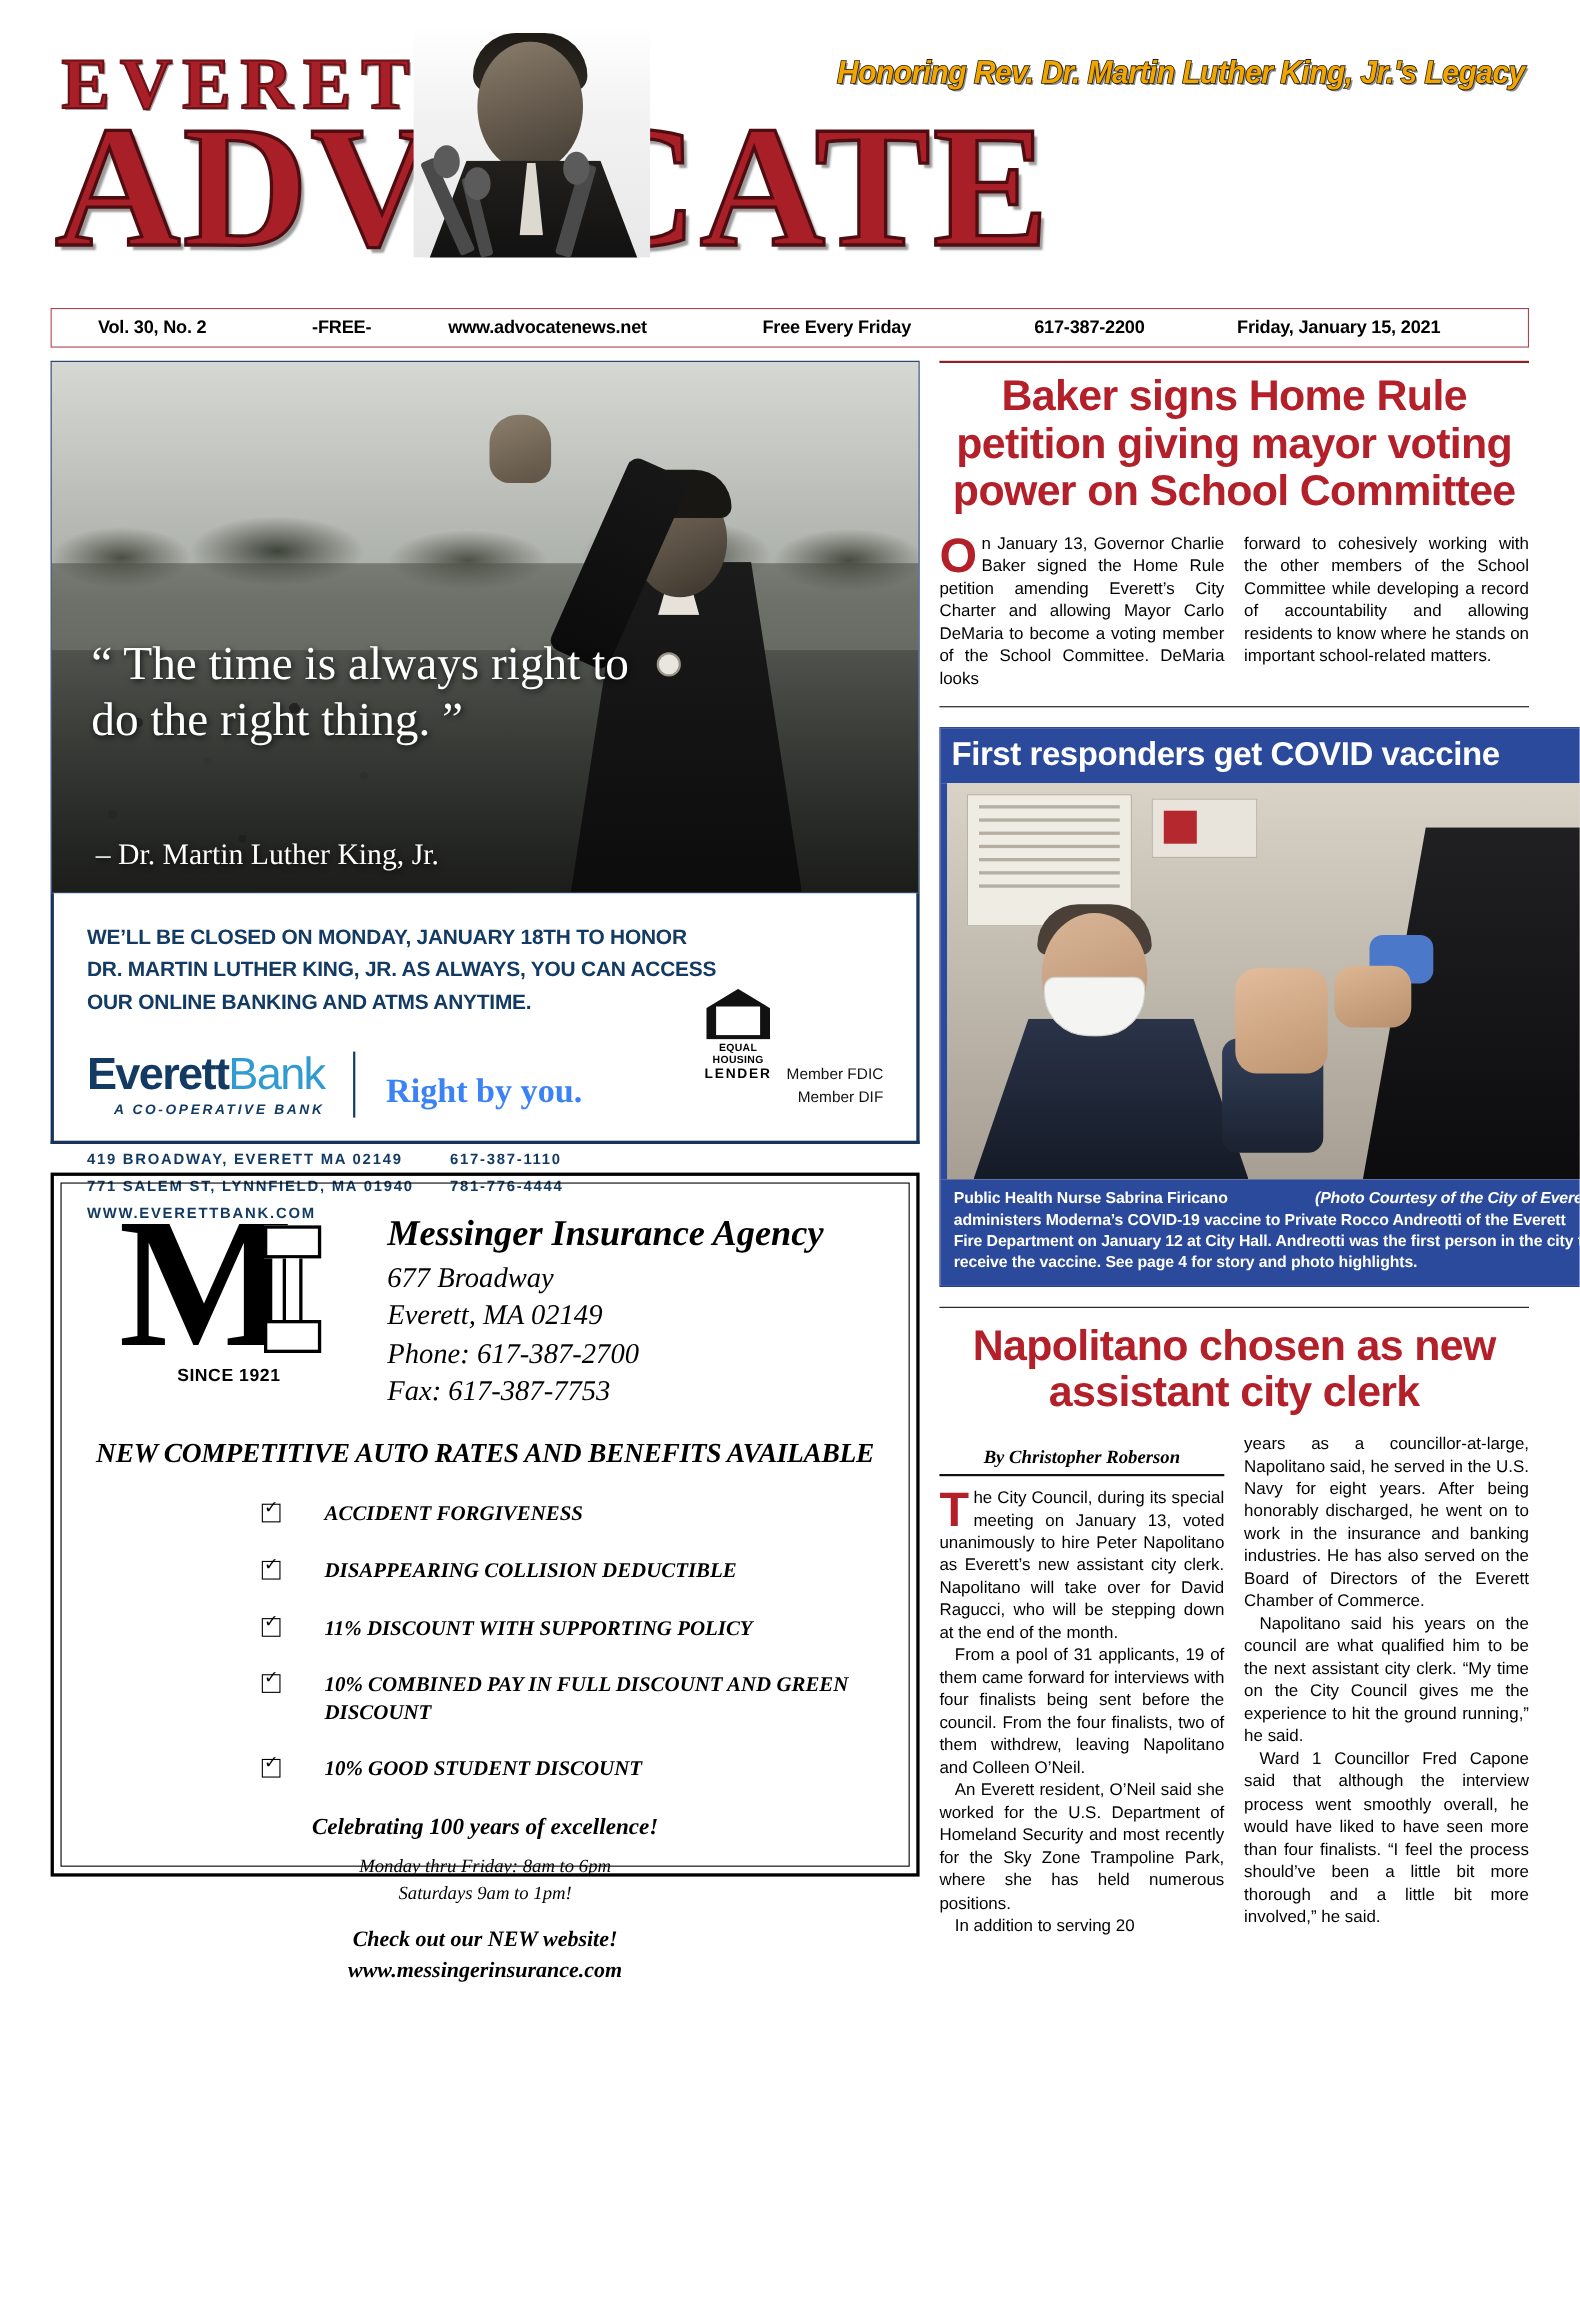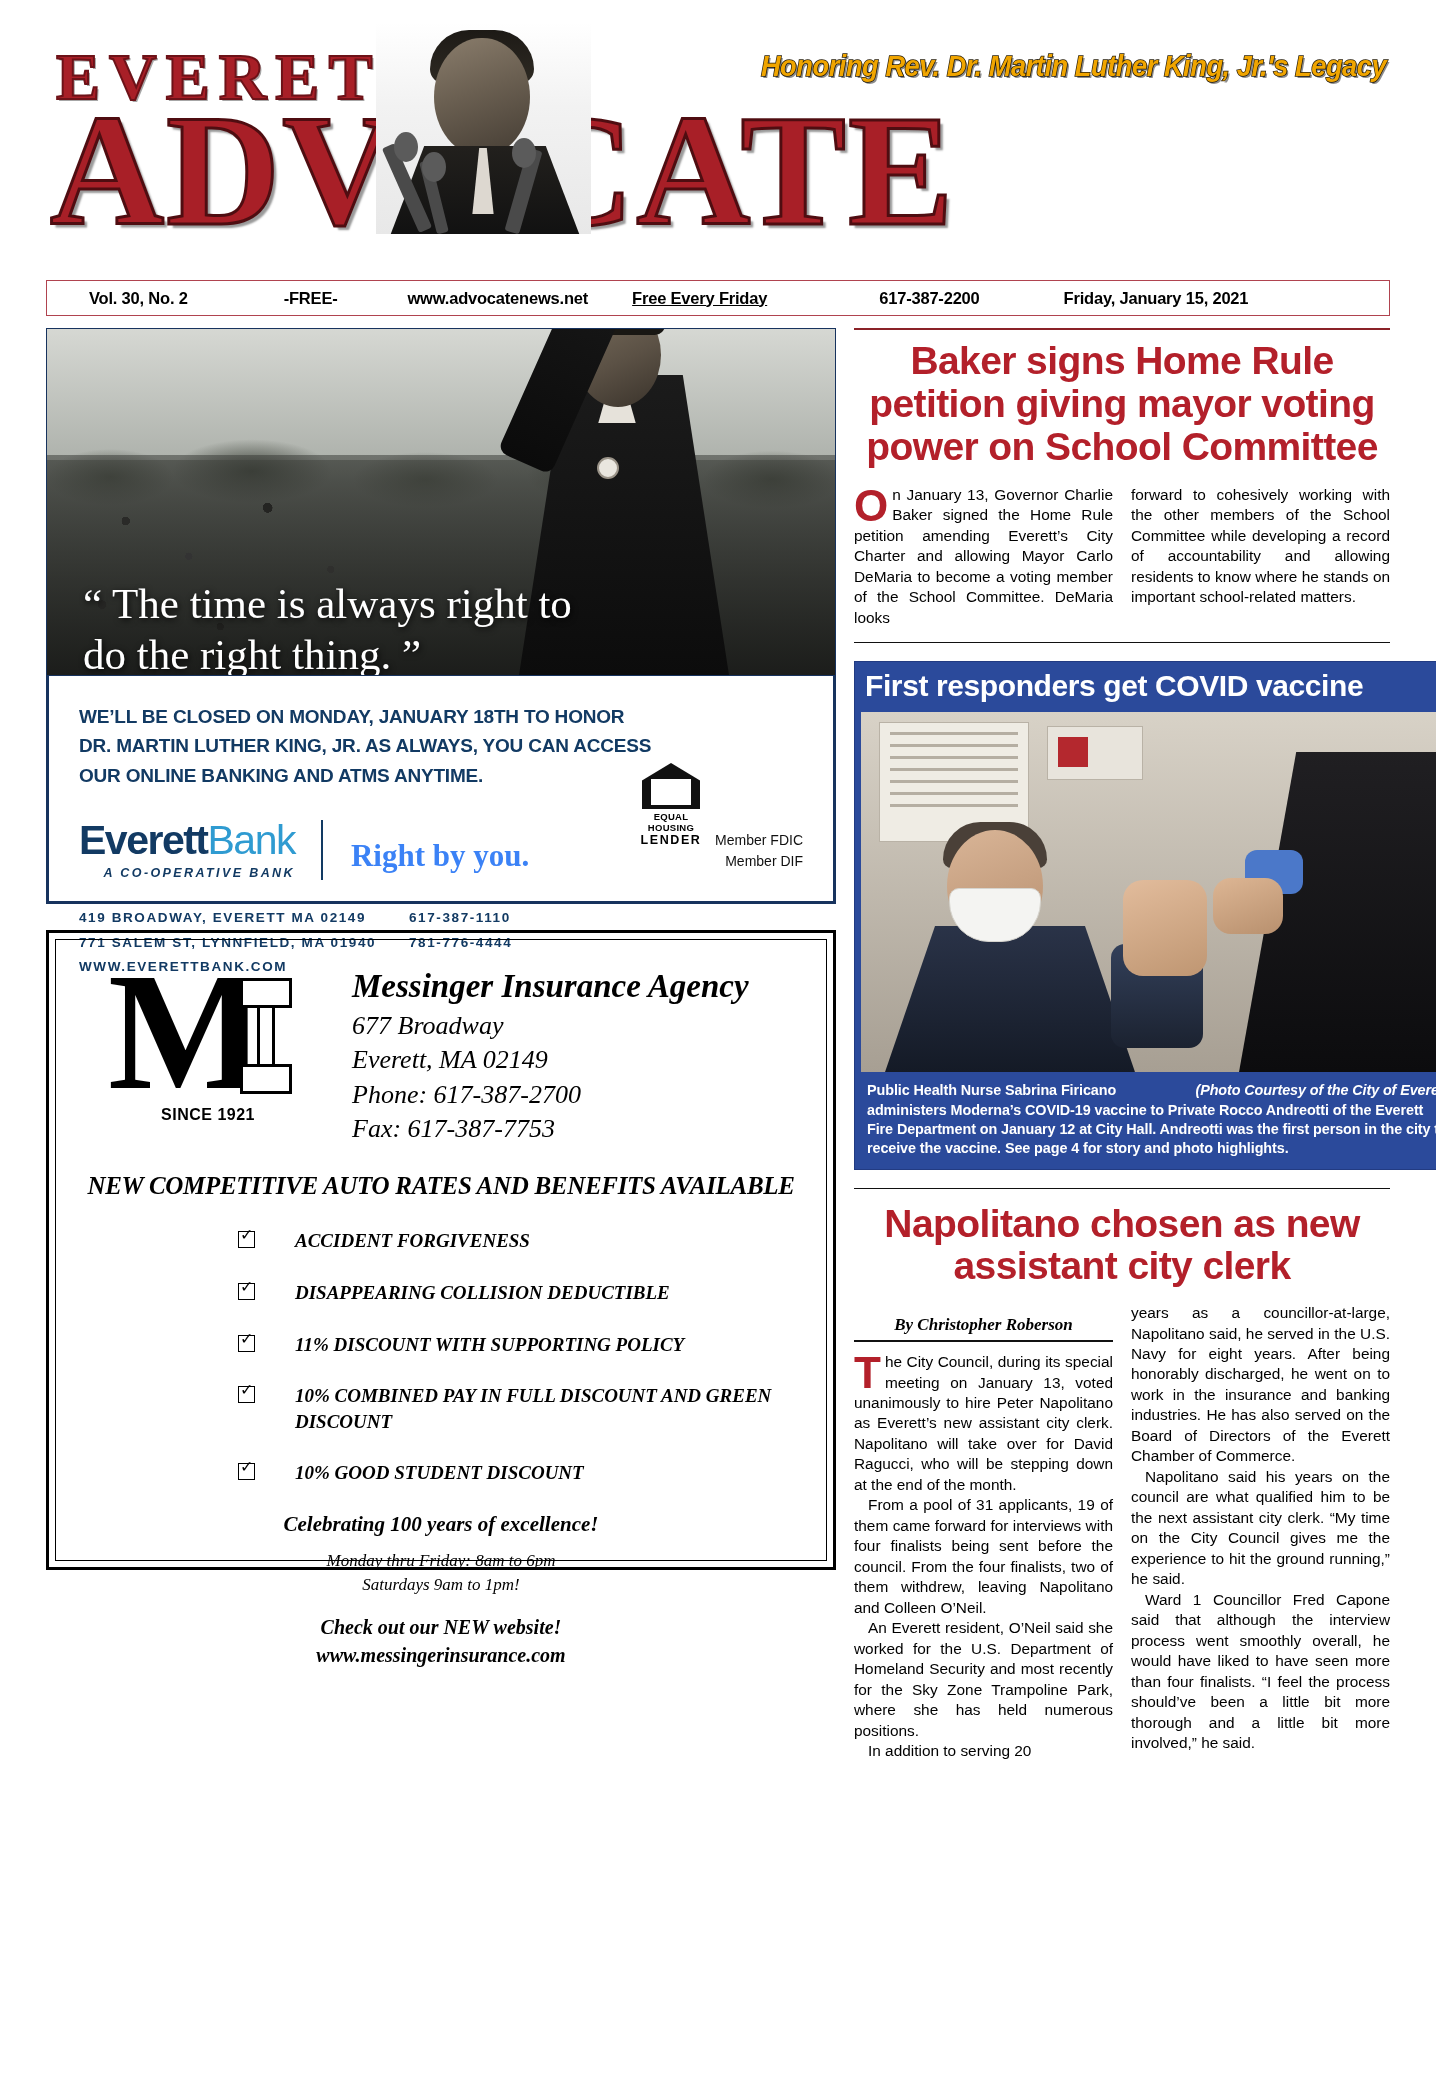--- a/index.html
+++ b/index.html
@@ -89,32 +89,32 @@
     border: 1.5px solid #b0434f;
     display: flex; align-items: center;
     font-size: 16.5px; font-weight: 700;
     font-family: "Liberation Sans Narrow", "Liberation Sans", sans-serif;
     letter-spacing: -0.2px;
   }
   .infobar span { white-space: nowrap; }
   .ib-vol { margin-left: 42px; }
   .ib-free { margin-left: 96px; }
   .ib-web { margin-left: 70px; }
-  .ib-every { margin-left: 44px; text-decoration: underline; }
+  .ib-every { margin-left: 105px; }
   .ib-phone { margin-left: 112px; }
   .ib-date { margin-left: 84px; }
 
   
   .grid { width: 1344px; margin: 12px auto 0; display: flex; gap: 18px; }
   .col-left { width: 790px; }
   .col-right { width: 536px; }
 
   
   .mlk-block {
-    position: relative; width: 790px; height: 348px; overflow: hidden;
+    position: relative; width: 790px; height: 484px; overflow: hidden;
     background: linear-gradient(180deg,#b9bcb6 0%, #8f938c 22%, #6d716a 45%, #4a4e48 100%);
     border: 1px solid #17335e;
   }
   .mlk-sky { position: absolute; inset: 0 0 62% 0; background: linear-gradient(180deg,#d6d8d3,#aeb2ac); }
   .mlk-trees {
     position: absolute; left: 0; right: 0; top: 22%; height: 120px;
     background:
       radial-gradient(ellipse 90px 40px at 8% 60%, #4a4f45 0%, rgba(74,79,69,0) 70%),
       radial-gradient(ellipse 110px 44px at 26% 55%, #3f443b 0%, rgba(63,68,59,0) 72%),
       radial-gradient(ellipse 100px 38px at 48% 62%, #4d5248 0%, rgba(77,82,72,0) 72%),

